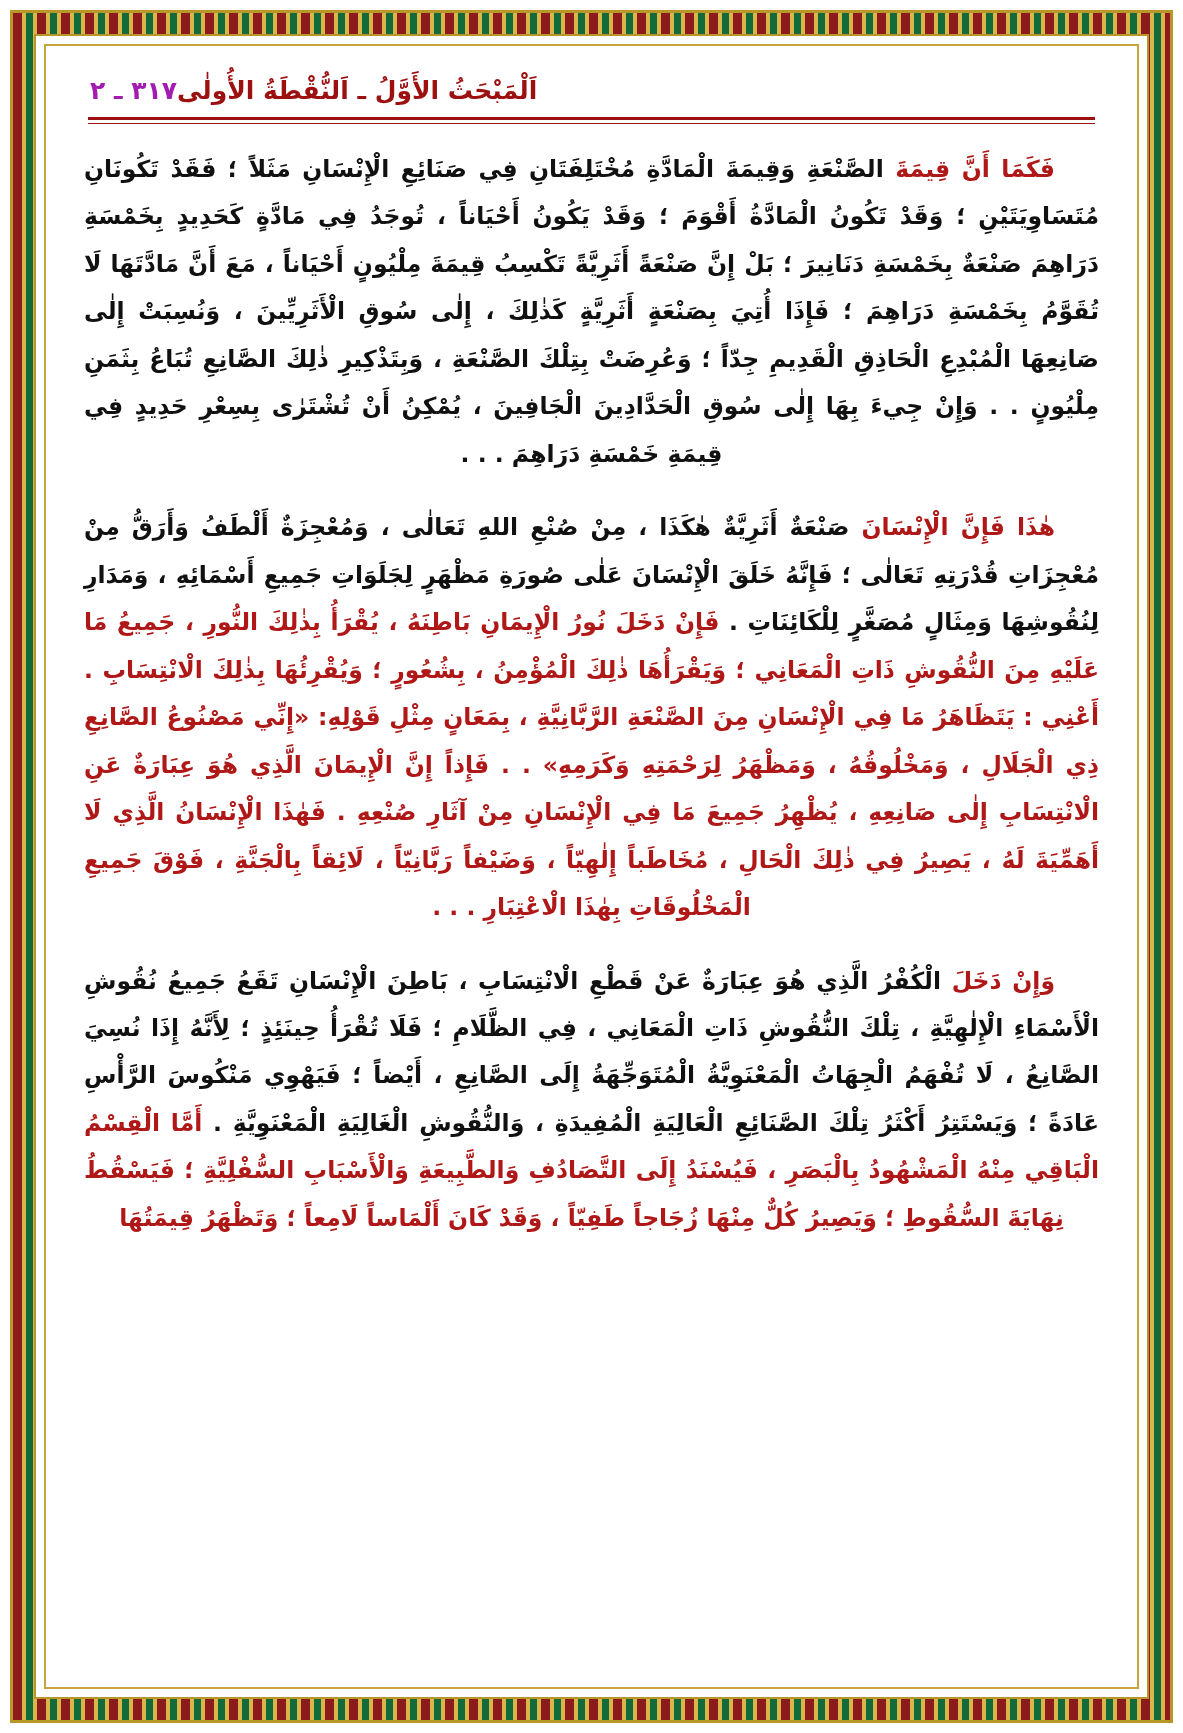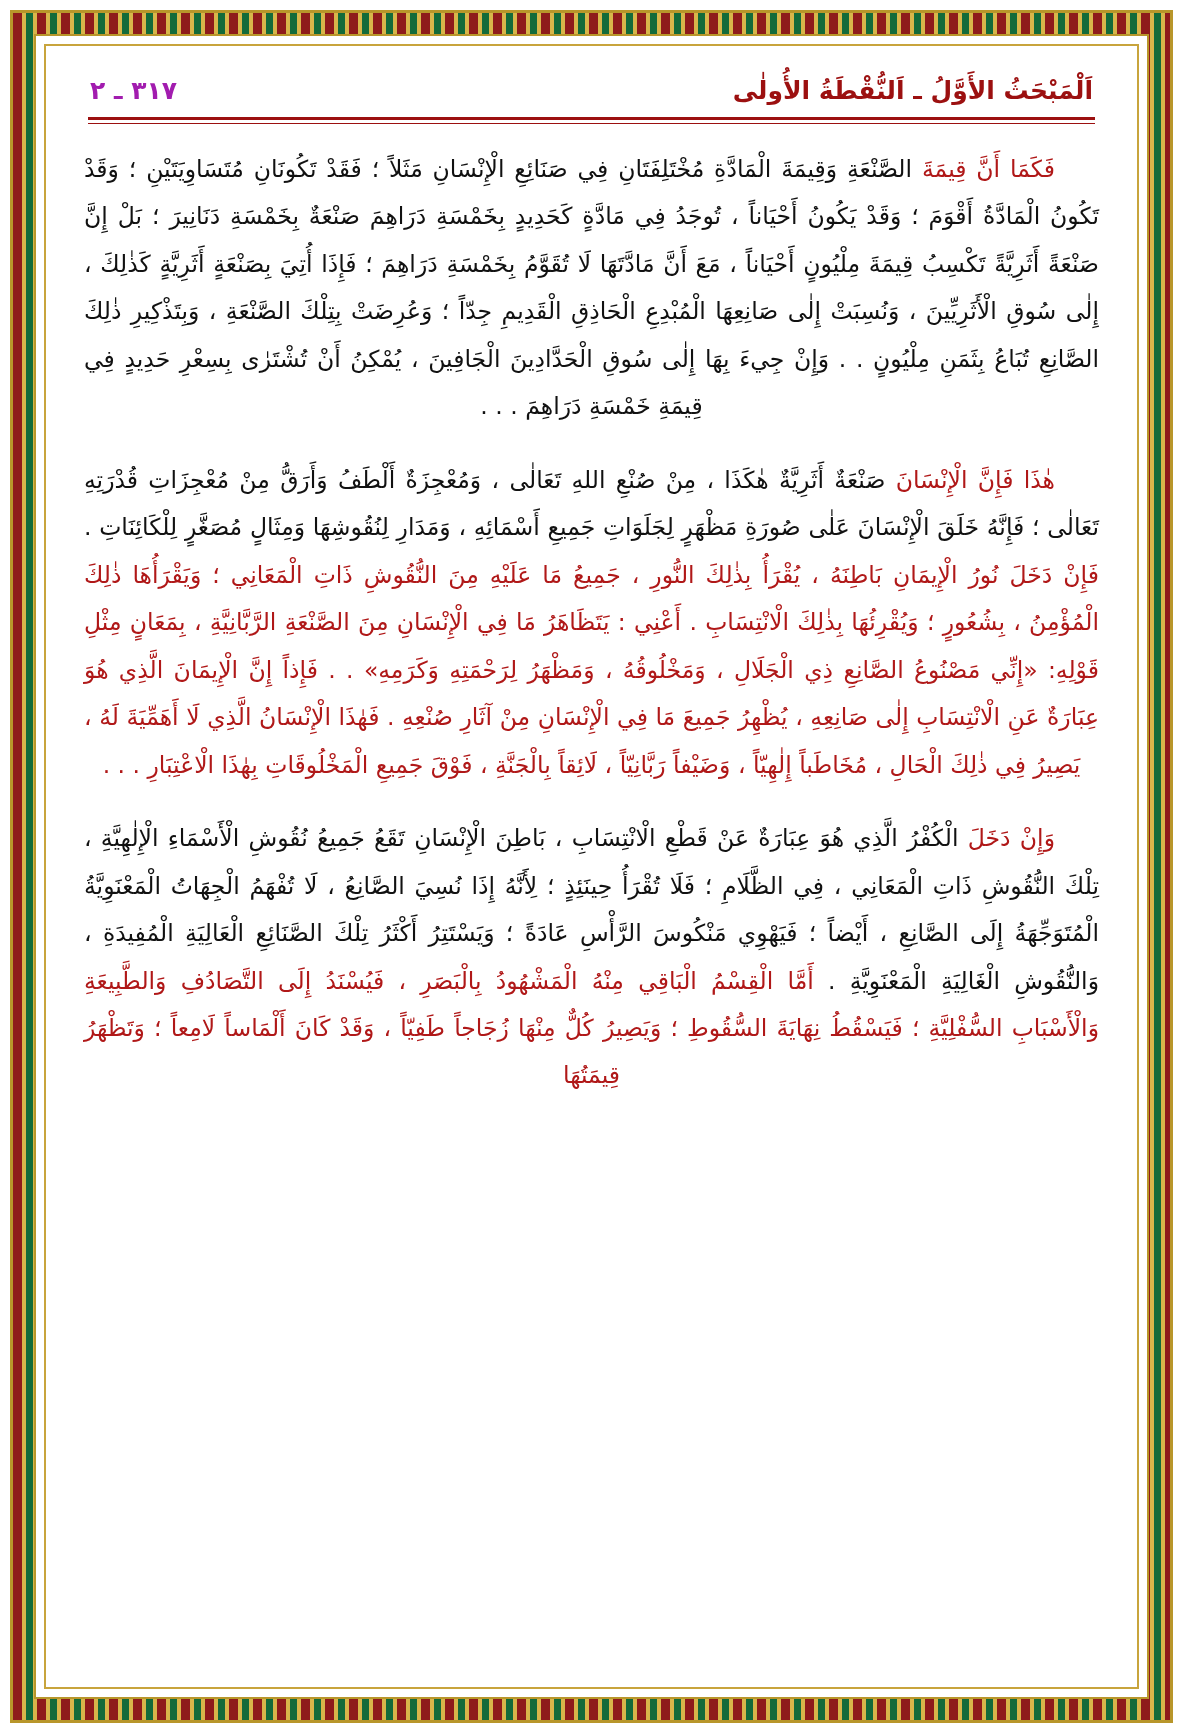--- a/index.html
+++ b/index.html
@@ -75,42 +75,42 @@
     font-size: 25px;
     font-weight: bold;
     letter-spacing: 1px;
     white-space: nowrap;
   }
   .header-title {
     color: #9c1010;
     font-size: 25px;
     font-weight: bold;
     flex: 1;
-    text-align: right;
+    text-align: left;
   }
   .header-rule {
     margin: 10px 4px 0 4px;
     border: 0;
     border-top: 3px solid #9c1010;
   }
   .header-rule2 {
     margin: 3px 4px 22px 4px;
     border: 0;
     border-top: 1px solid #9c1010;
   }
 
   p.para {
     margin: 0 0 26px 0;
     text-align: justify;
     text-align-last: center;
     direction: rtl;
     font-size: 23.5px;
     line-height: 2.02;
     color: #111111;
-    font-weight: normal;
+    font-weight: bold;
     text-indent: 44px;
   }
   .red {
     color: #b01818;
   }
   .last-lines {
     text-align-last: justify;
   }
 </style>
 </head>

